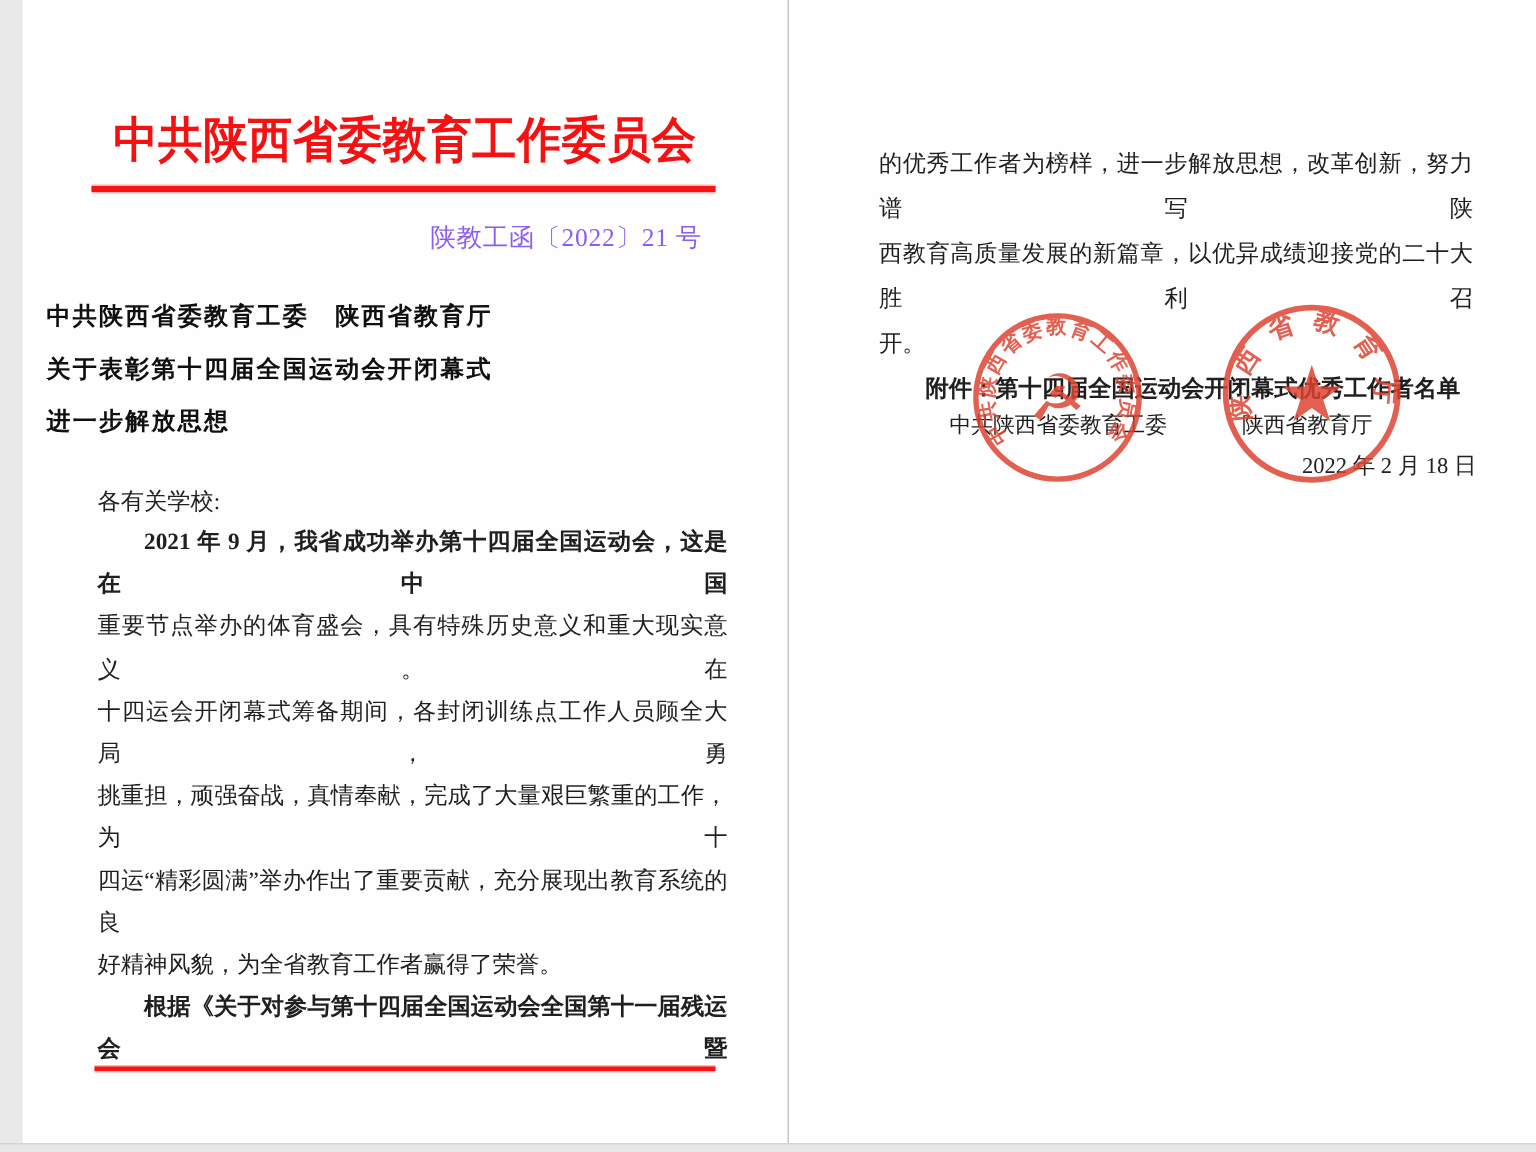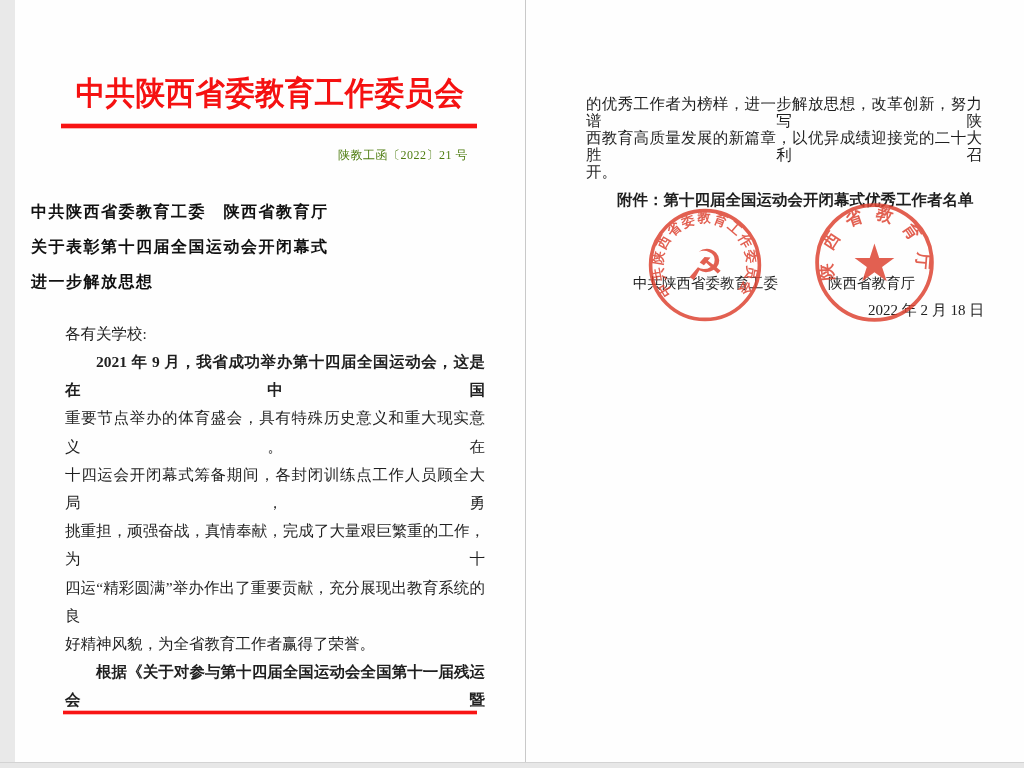--- a/index.html
+++ b/index.html
@@ -20,26 +20,26 @@
   .issuer{
     position:absolute;left:24px;right:24px;top:72px;
     text-align:center;font-size:32px;font-weight:bold;white-space:nowrap;
     color:var(--header-red,#f51111);
     transform:scaleX(.92);letter-spacing:0.5px;
   }
   .red-rule{position:absolute;height:4px;background:var(--rule-red,#f81414);
     box-shadow:0 1px 0 rgba(255,40,40,.35),0 -1px 0 rgba(255,40,40,.35);}
   .rule-top{left:46px;top:124px;width:416px;}
   .rule-bottom{left:48px;top:711px;width:414px;height:3px;}
-  .doc-number{position:absolute;top:147px;right:57px;font-size:12px;letter-spacing:.5px;color:#4d7c0f;}
+  .doc-number{position:absolute;top:147px;right:57px;font-size:17px;letter-spacing:.5px;color:#8b5cf6;}
   .title{position:absolute;left:16px;right:16px;top:194px;text-align:left;
     font-weight:bold;font-size:16px;line-height:35px;letter-spacing:1.5px;color:#101010;}
   .salutation{position:absolute;left:50px;top:324px;font-size:15.5px;}
   .bodyL{position:absolute;left:50px;width:420px;top:348px;font-size:15.5px;line-height:28.2px;color:#1f1f1f;}
-  .bodyR{position:absolute;left:60px;width:396px;top:95px;font-size:15.5px;line-height:17px;color:#1f1f1f;}
+  .bodyR{position:absolute;left:60px;width:396px;top:95px;font-size:15.5px;line-height:30px;color:#1f1f1f;}
   .line{min-height:28.2px;}
   .fill{text-align:justify;text-align-last:justify;}
   .indent{text-indent:2em;font-weight:bold;}
 
   
   .sig{position:absolute;font-size:14.5px;color:#1c1c1c;z-index:2;white-space:nowrap;text-align:right;}
   .sig-left{left:107px;top:274px;}
   .sig-right{left:302px;top:274px;}
   .date{position:absolute;left:294px;top:301px;font-size:15px;z-index:2;white-space:nowrap;margin-left:48px;}
   .seal{position:absolute;z-index:3;opacity:.84;}

